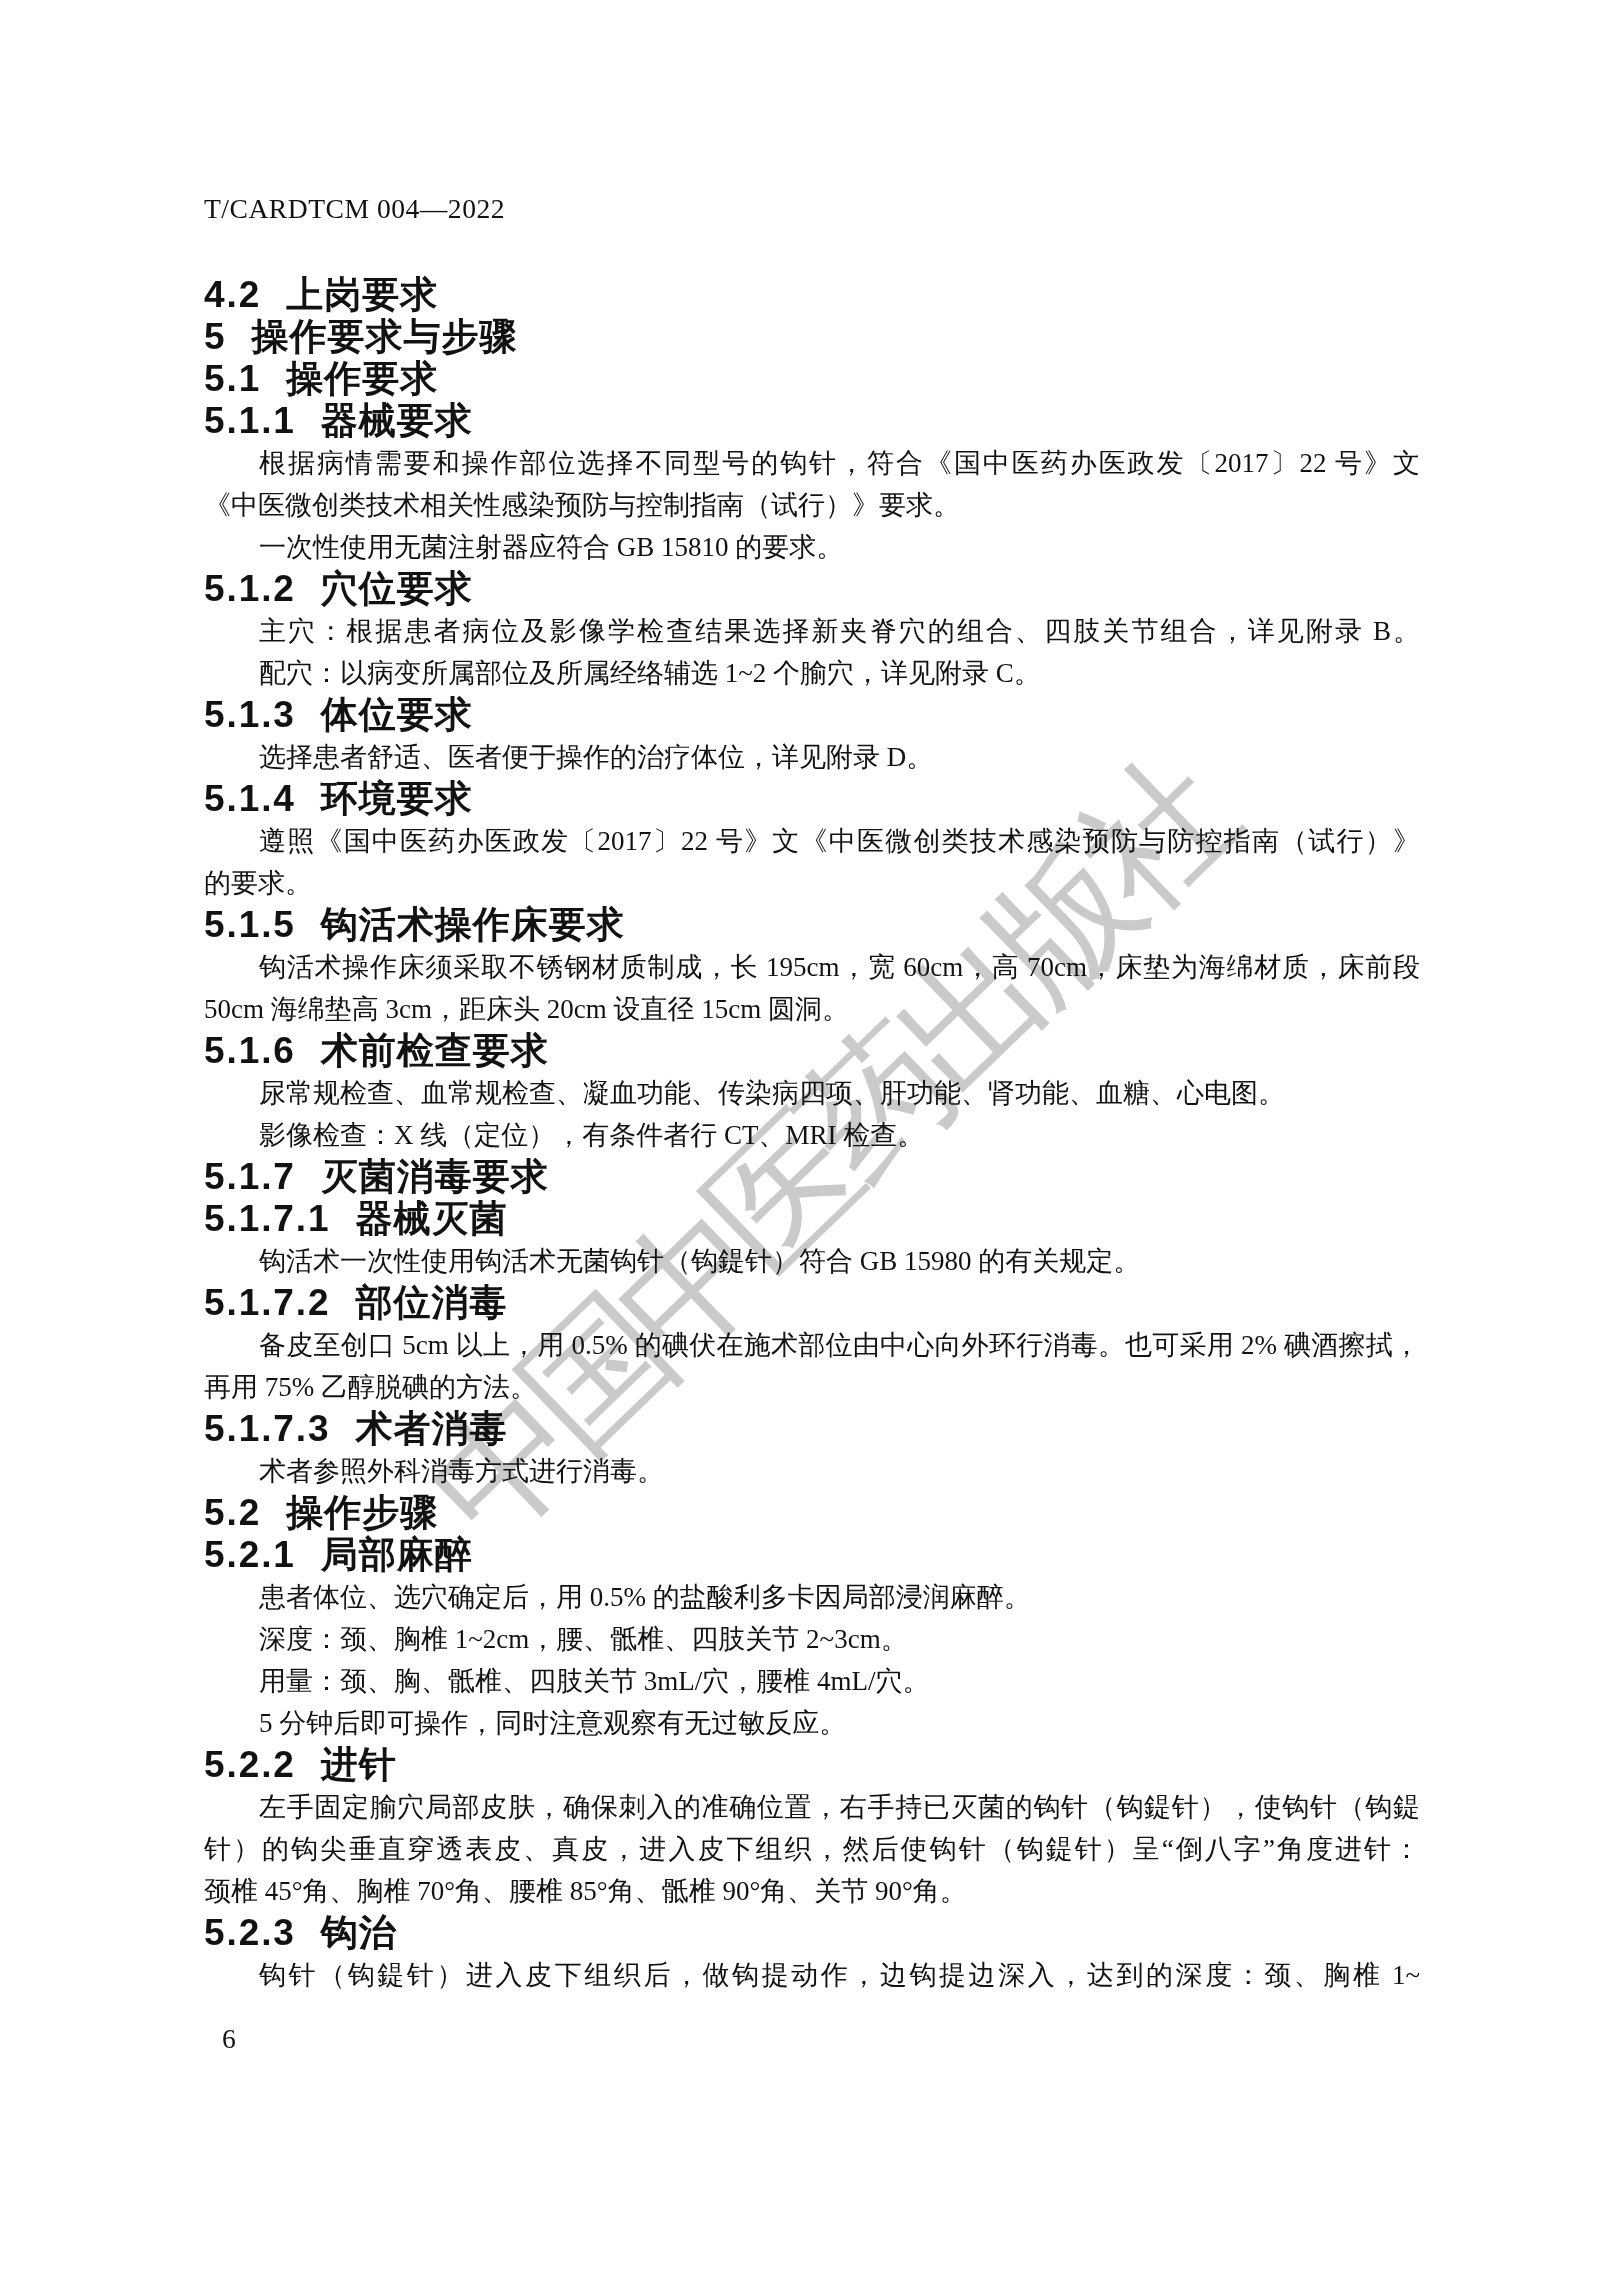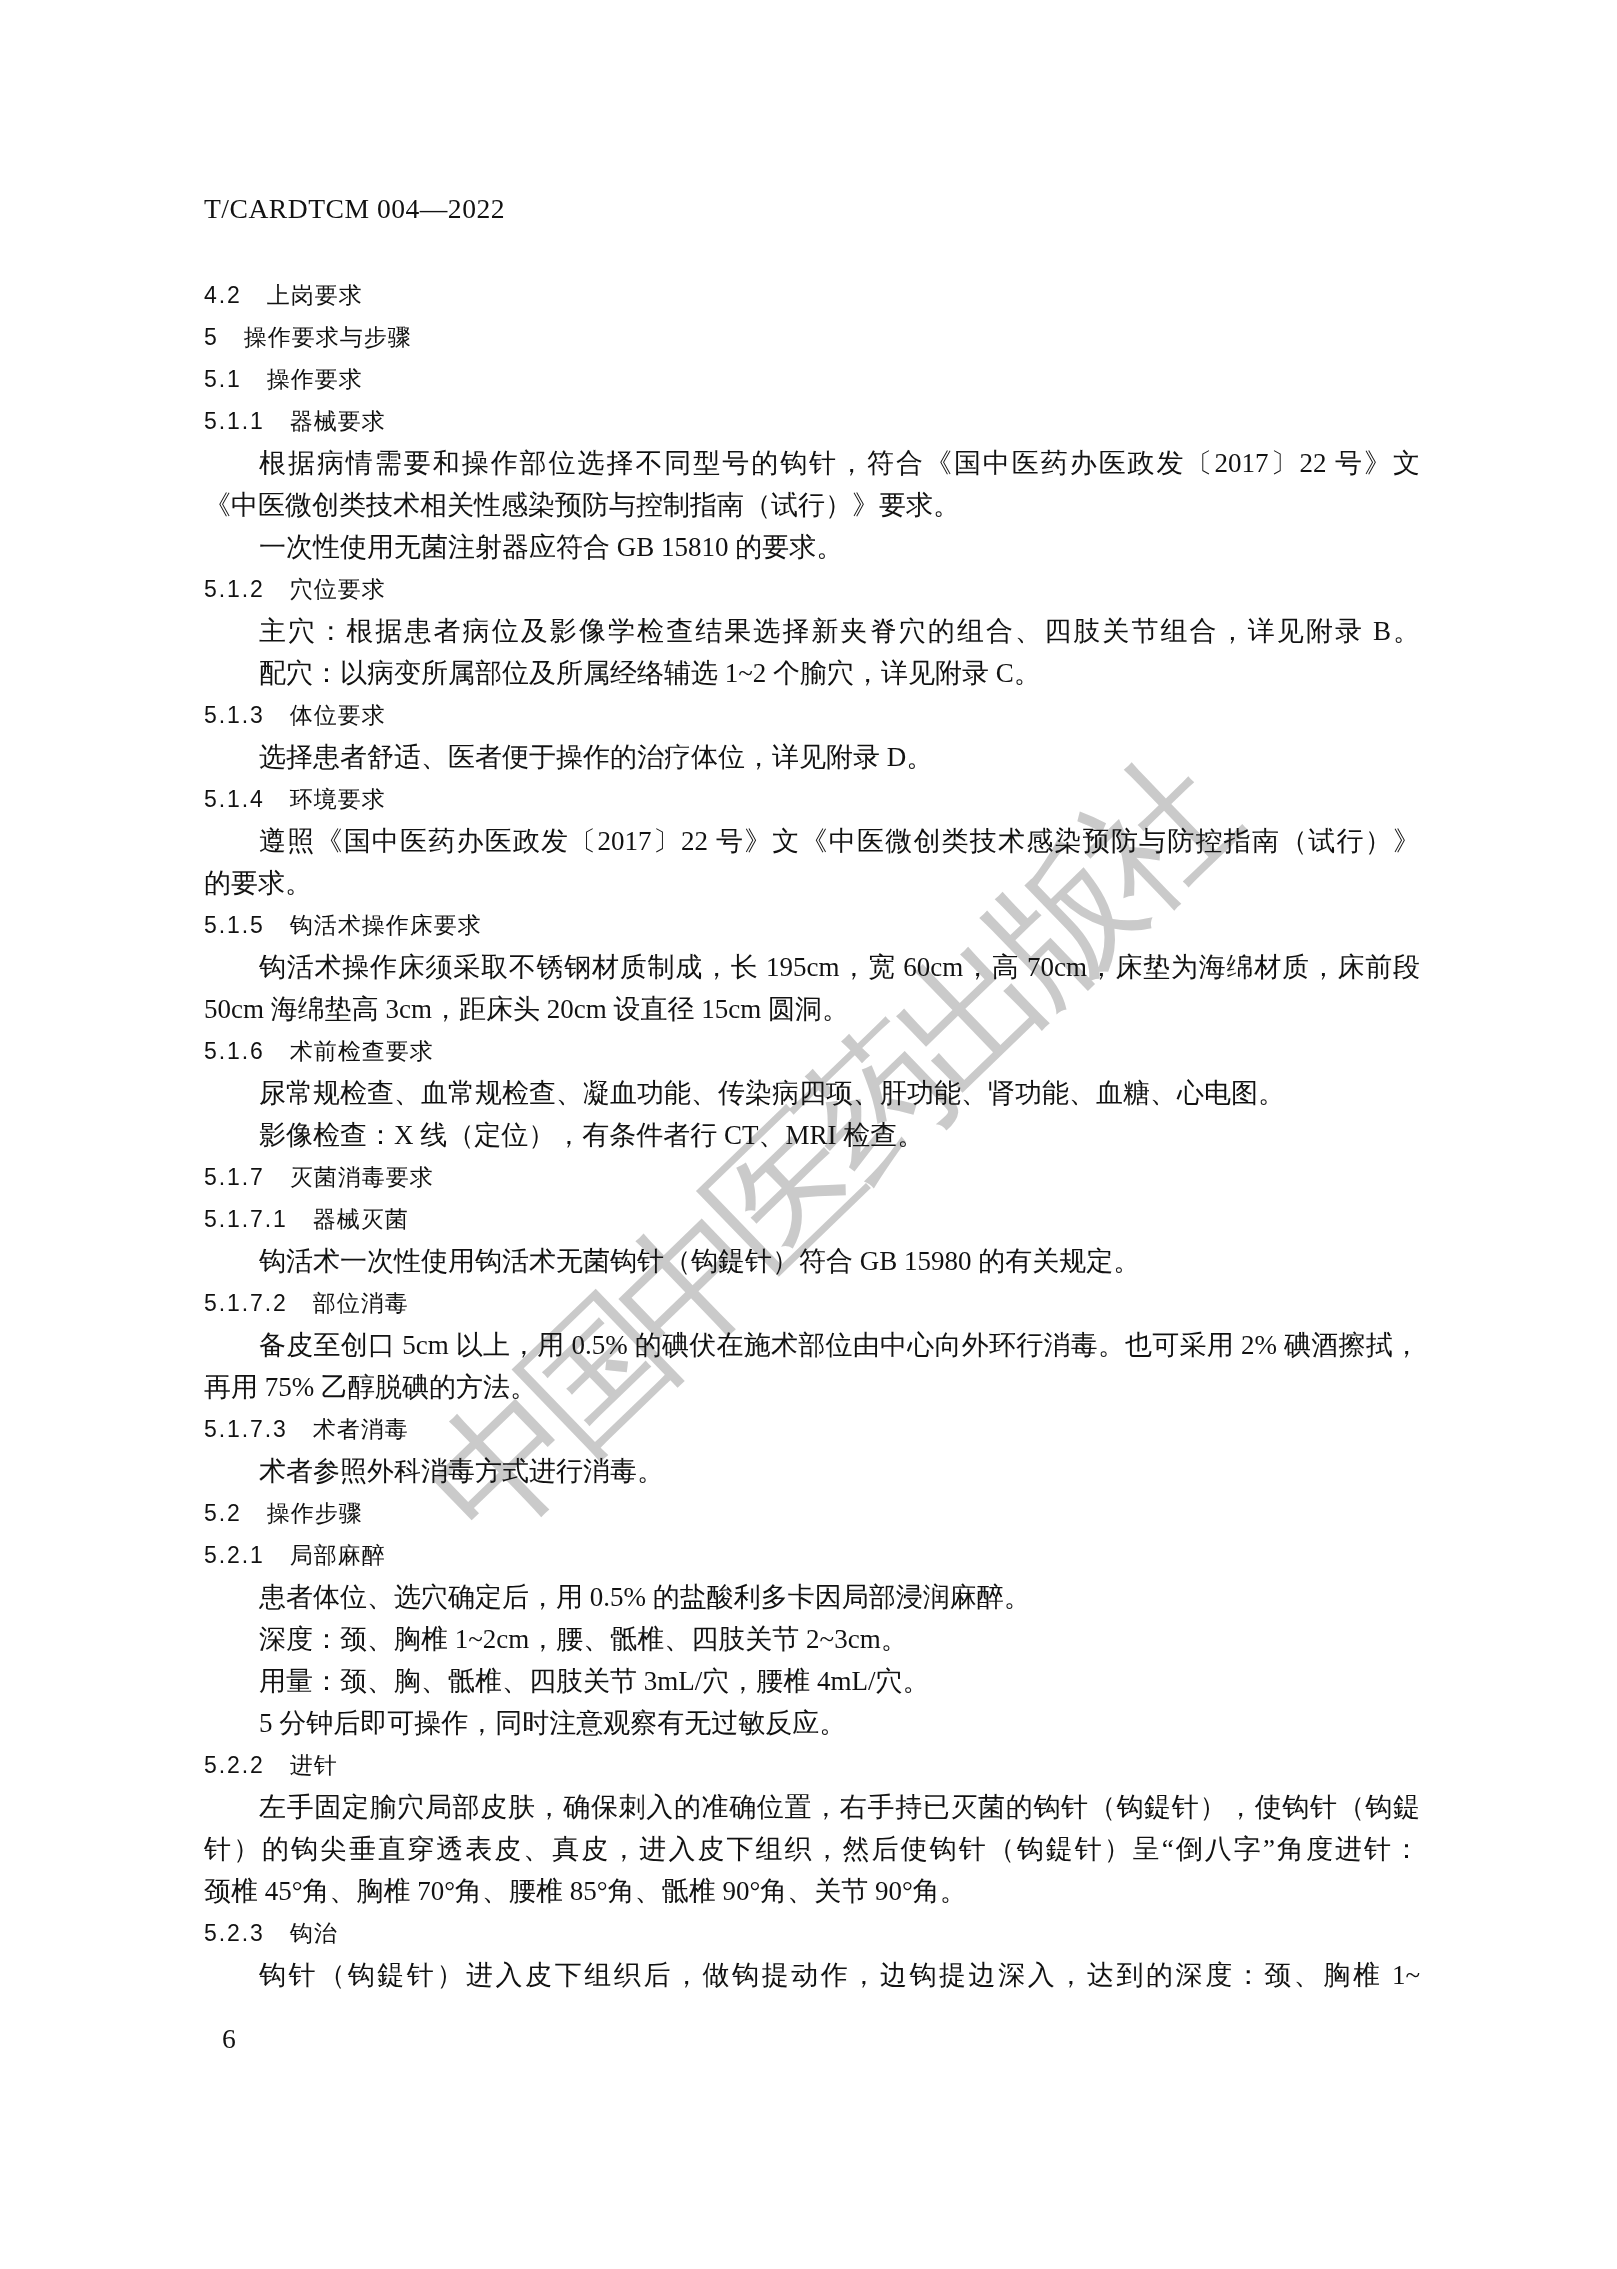--- a/index.html
+++ b/index.html
@@ -25,22 +25,22 @@
   .col{position:absolute;left:204px;top:274px;width:1216px;z-index:1;}
   .row{
     height:42px;line-height:42px;font-size:27px;letter-spacing:0;
     white-space:nowrap;
   }
   .row.ind{padding-left:55px;}
   .row.fill{
     white-space:normal;text-align:justify;text-align-last:justify;text-justify:inter-character;
   }
   .row.h{
-    font-family:"Liberation Sans","DejaVu Sans",sans-serif;font-weight:normal;
-    font-size:23px;letter-spacing:1px;
+    font-family:"Liberation Sans","DejaVu Sans",sans-serif;font-weight:bold;
+    font-size:37px;letter-spacing:1px;
   }
   .row.h .num{margin-right:25px;letter-spacing:1.9px;}
 
   .page-num{
     position:absolute;left:222px;top:2018px;font-size:27.6px;z-index:1;
     line-height:42px;
   }
 </style>
 </head>
 <body>

